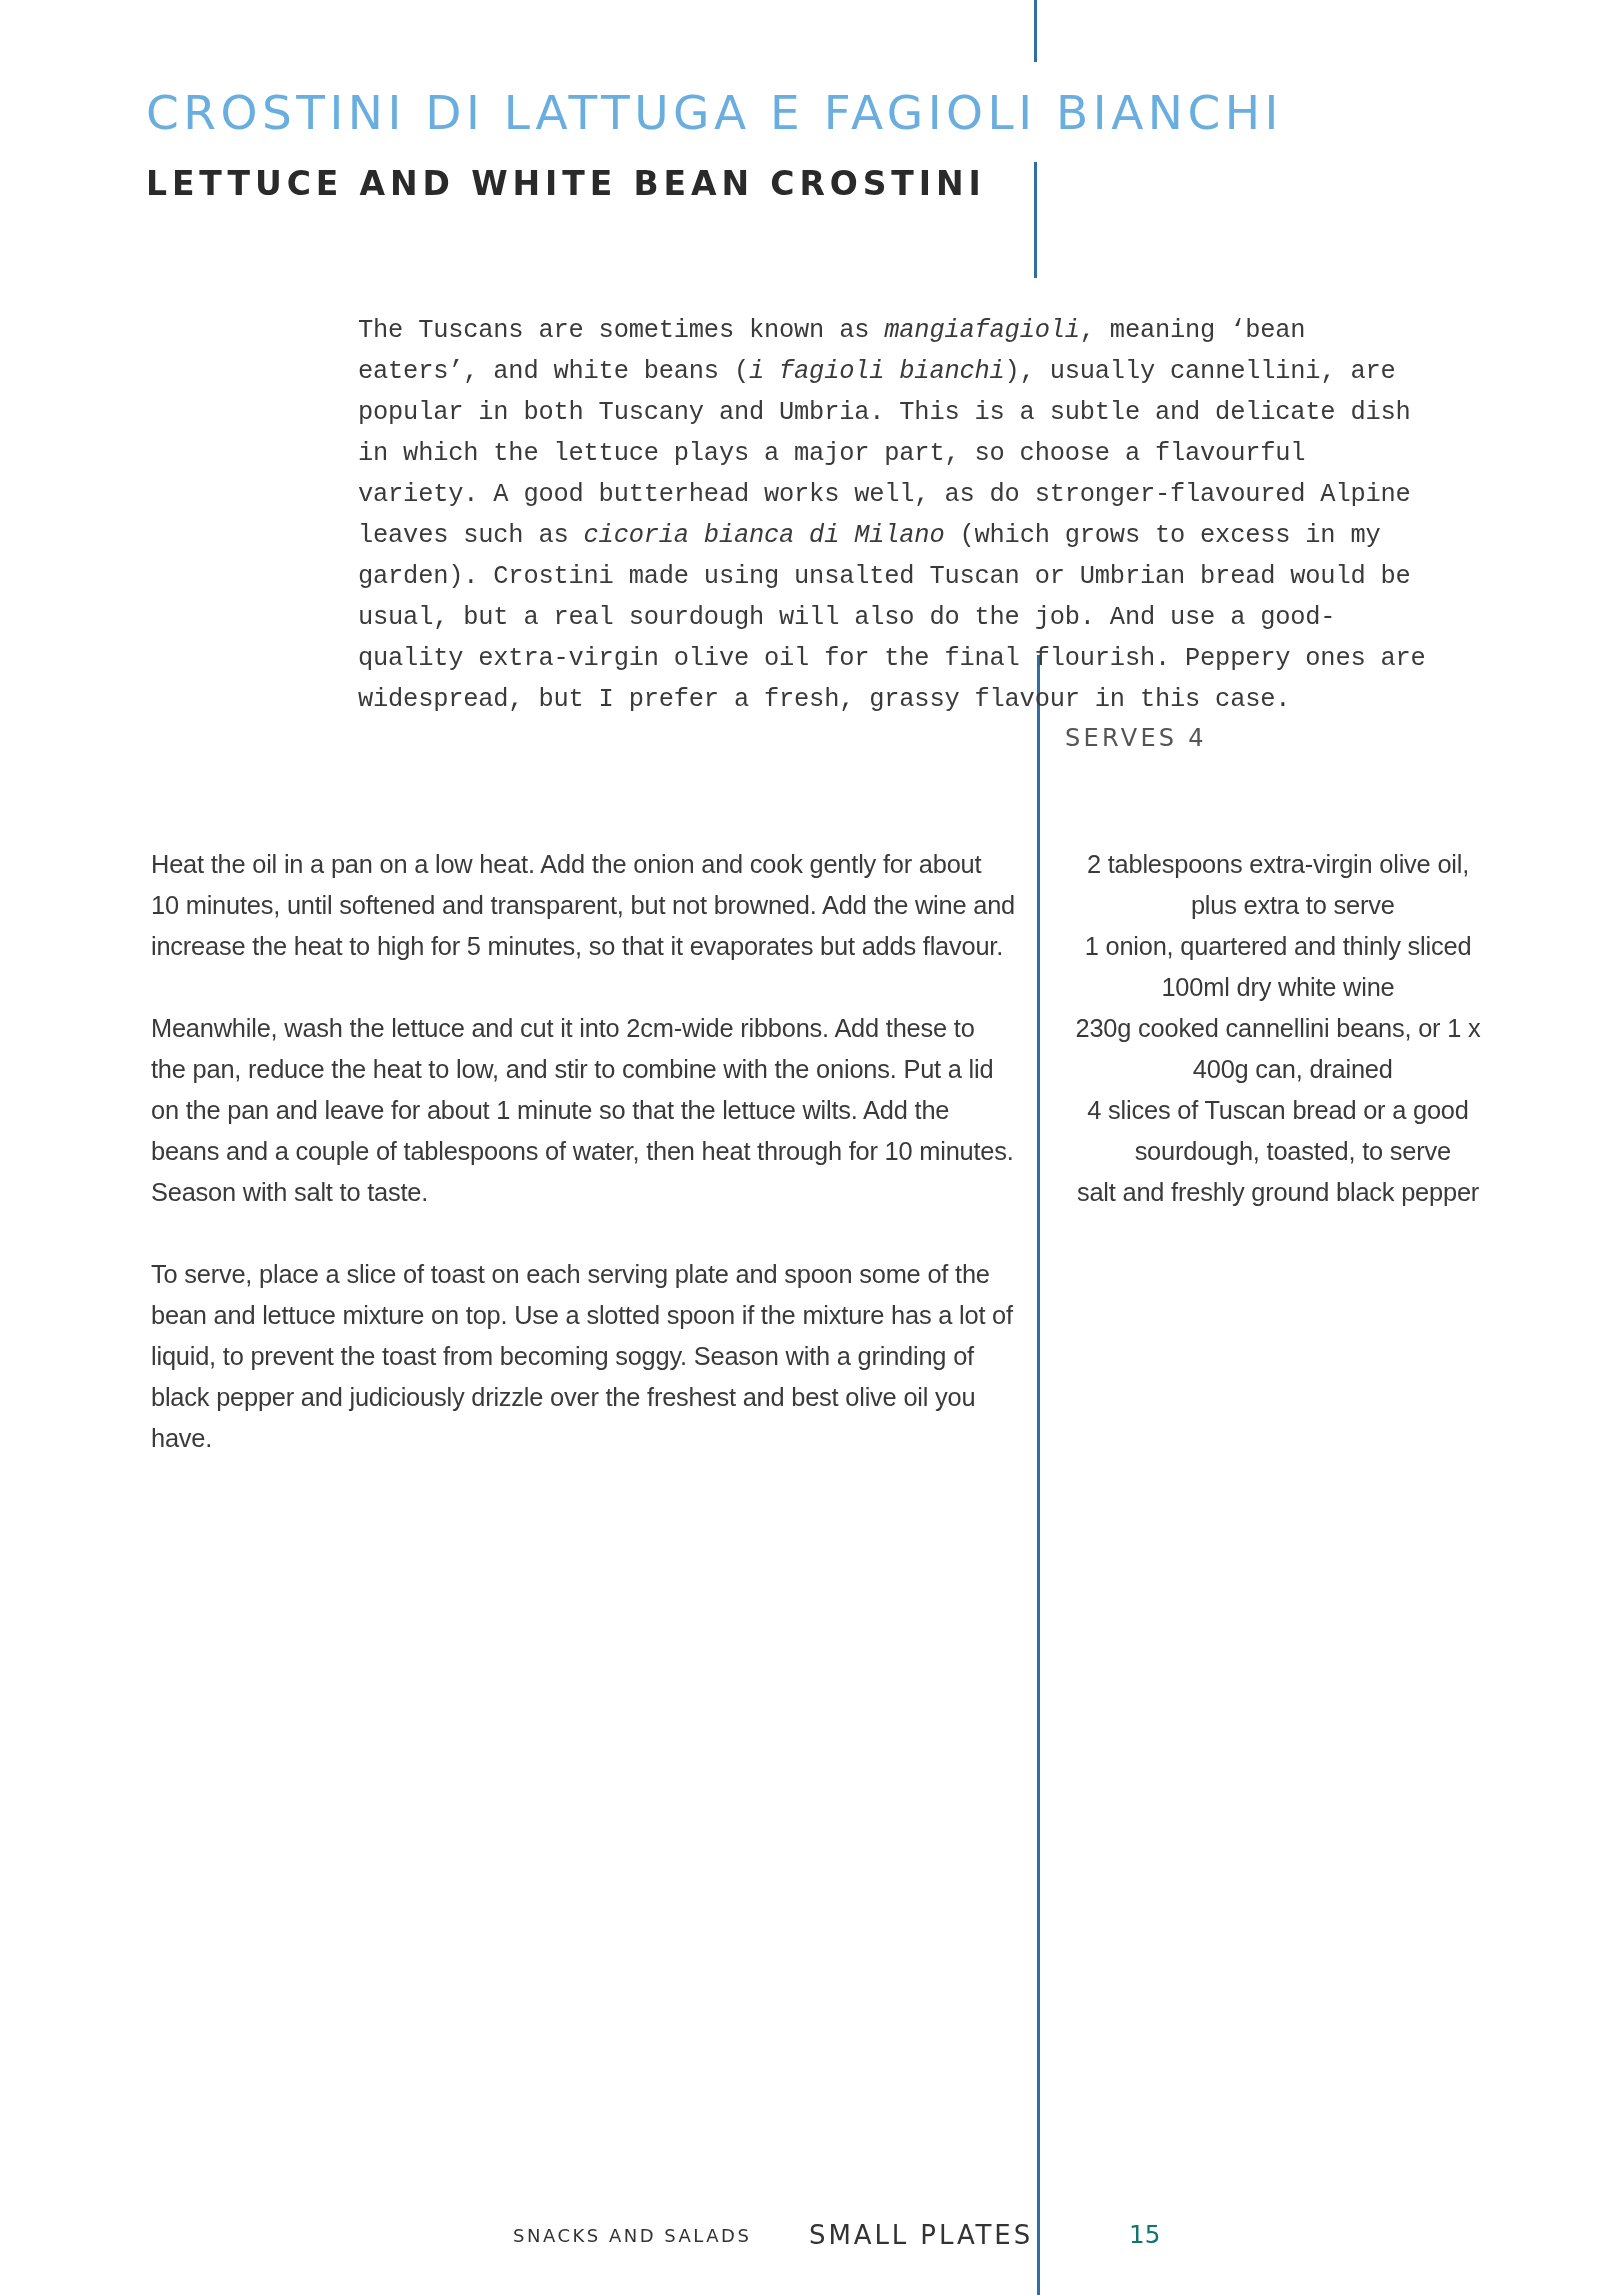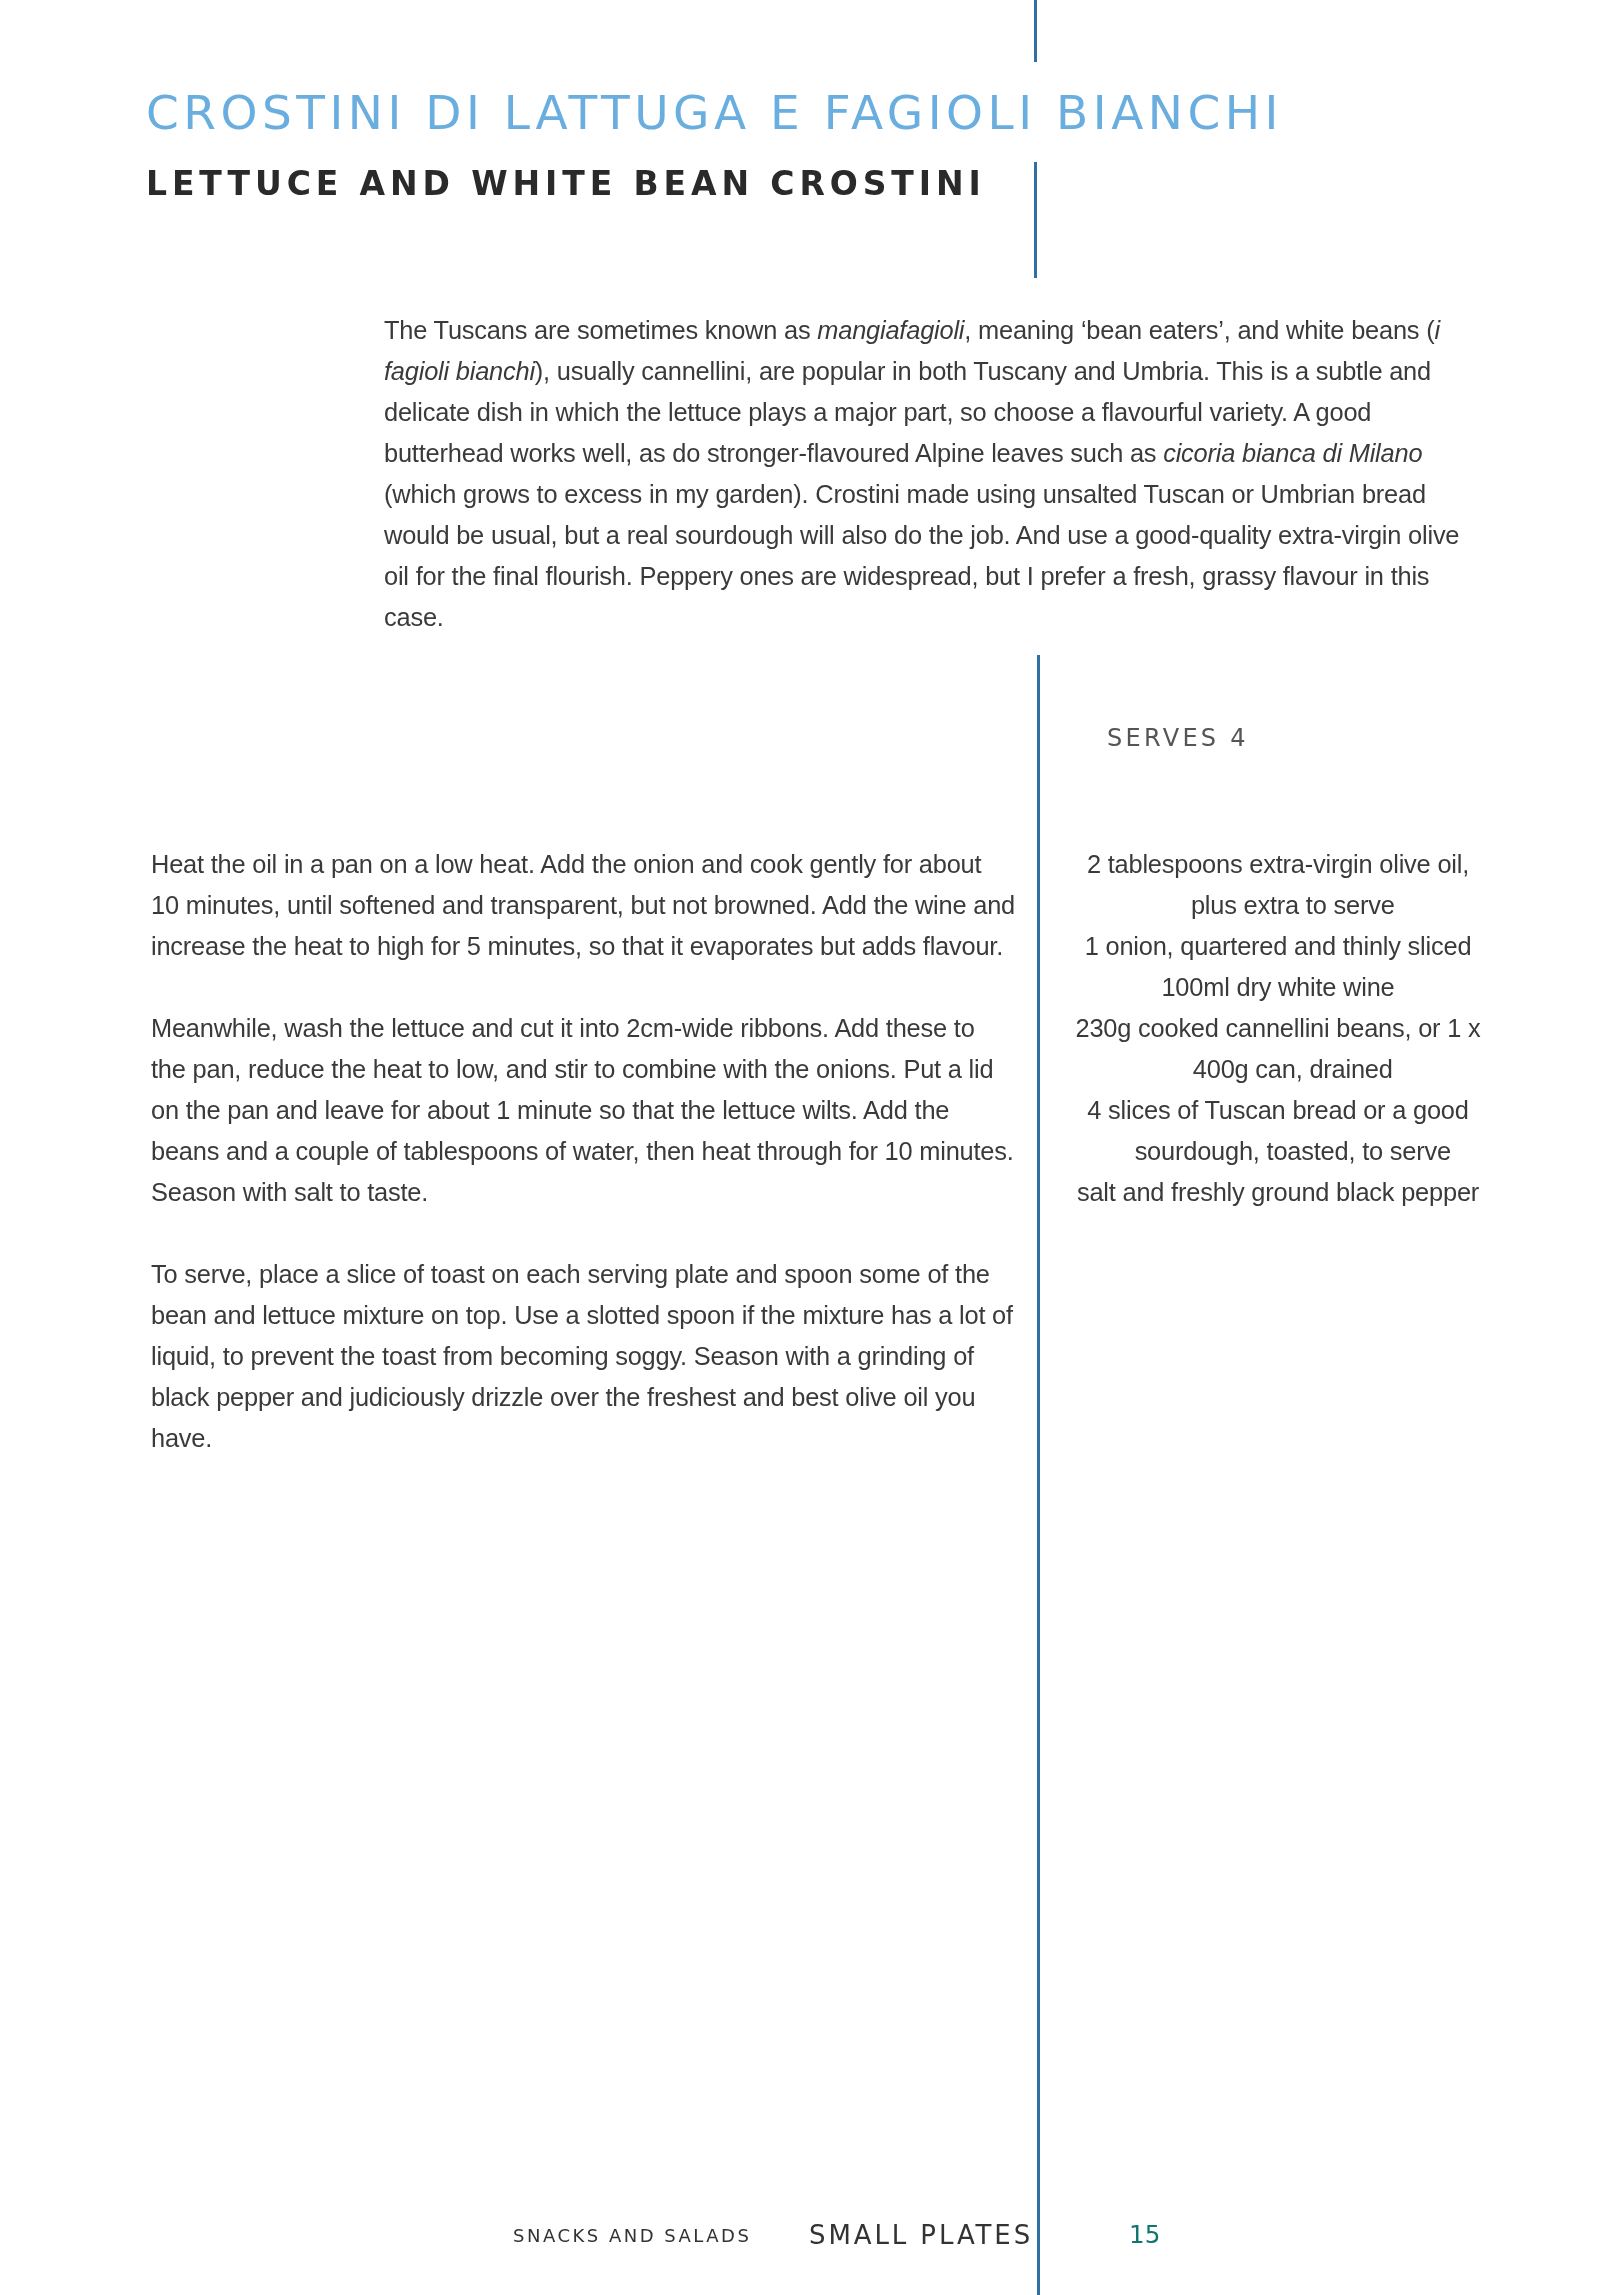--- a/index.html
+++ b/index.html
@@ -5,25 +5,25 @@
   html, body { margin: 0; padding: 0; background: #ffffff; }
   body { width: 1599px; height: 2295px; position: relative; overflow: hidden;
          font-family: "DejaVu Sans", sans-serif; color: #2b2b2b; }
   .vline { position: absolute; width: 2.5px; background: #2f6fa6; }
   .title { position: absolute; left: 146px; top: 85px; margin: 0;
            font-family: "DejaVu Sans", sans-serif; font-weight: normal;
            font-size: 47px; letter-spacing: 4.5px; color: #6aaee0; white-space: nowrap; }
   .subtitle { position: absolute; left: 146px; top: 164px; margin: 0;
               font-family: "DejaVu Sans", sans-serif; font-weight: bold;
               font-size: 33px; letter-spacing: 4.9px; color: #2a2a2a; white-space: nowrap; text-align: center; }
-  .intro { position: absolute; left: 384px; top: 310px; width: 1081px; margin: 0;
-           font-family: Liberation Sans, sans-serif; font-size: 25.4px; line-height: 41px;
+  .intro { position: absolute; left: 358px; top: 310px; width: 1081px; margin: 0;
+           font-family: Liberation Mono, monospace; font-size: 25.4px; line-height: 41px;
            color: #3a3a3a; letter-spacing: -0.2px; }
   .intro em { font-style: italic; }
-  .serves { position: absolute; left: 1107px; top: 724px; margin: 0;
+  .serves { position: absolute; left: 1065px; top: 724px; margin: 0;
             font-family: "DejaVu Sans", sans-serif; font-size: 24px; letter-spacing: 3.3px;
             color: #555555; font-weight: normal; }
   .method { position: absolute; left: 147px; top: 844px; width: 868px;
             font-family: "Liberation Sans", sans-serif; font-size: 25.4px; line-height: 41px;
             color: #3a3a3a; letter-spacing: -0.2px; }
   .method p { margin: 0 0 41px 4px; }
   .ingredients { position: absolute; left: 1065px; top: 844px; width: 426px;
                  list-style: none; margin: 0; padding: 0;
                  font-family: "Liberation Sans", sans-serif; font-size: 25.4px; line-height: 41px;
                  color: #3a3a3a; letter-spacing: -0.2px; }

